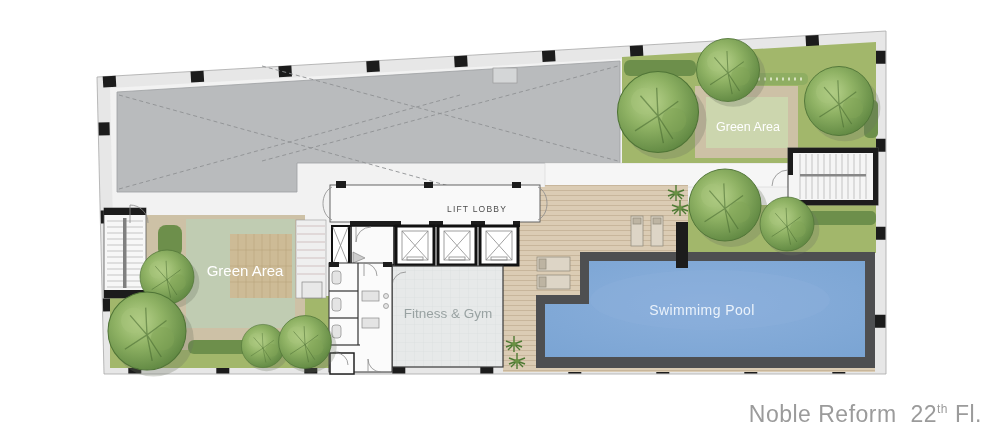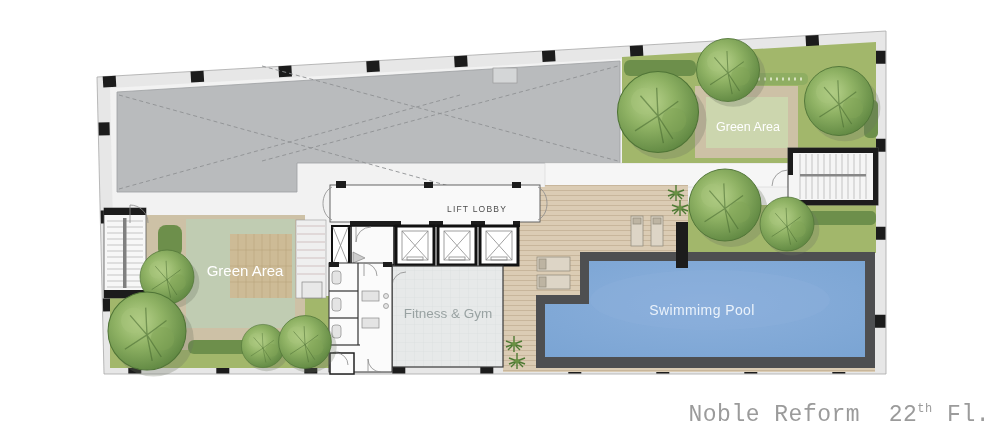--- a/index.html
+++ b/index.html
@@ -1,17 +1,17 @@
 <!DOCTYPE html>
 <html style="--wall_black: #1c1c1c; --wall_light: #e7e7e7; --floor_base: #f2f2f2; --void_gray: #b9bbbd; --grass: #a2b76b; --sage: #c0ccb2; --sage_light: #ccd6ae; --path_tan: #cdc1a6; --wood: #cdbb96; --deck: #dbccb4; --deck_line: #c8b69b; --pool_rim: #4e4f51; --pool_water: #7fa9d8; --hedge: #6d8f4b; --tree_dark: #5d8540; --tree_mid: #8fb264; --tree_light: #b9d38d; --gym_floor: #e7e9e9; --label_gray: #99a2a2; --title_gray: #9b9b9b;"><head>
 <meta charset="utf-8">
 <style>
   html,body{margin:0;padding:0;background:#ffffff;}
   .canvas{position:relative;width:992px;height:436px;background:#fff;overflow:hidden;
-          font-family:"Liberation Sans", sans-serif;padding-left:8px;}
+          font-family:"Liberation Sans", sans-serif;}
   svg{position:absolute;left:0;top:0;}
   
   .c-wallband{fill:var(--wall_light);stroke:#a8a8a8;stroke-width:.8;}
   .c-floor{fill:var(--floor_base);}
   .c-void{fill:var(--void_gray);stroke:#9da0a2;stroke-width:.8;}
   .voidline{stroke:#8f9193;stroke-width:.9;stroke-dasharray:4 3;fill:none;}
   .c-grass{fill:var(--grass);}
   .c-sage{fill:var(--sage);}
   .c-sagelight{fill:var(--sage_light);}
   .c-tan{fill:var(--path_tan);}
@@ -22,21 +22,21 @@
   .room{fill:#f9f9f9;stroke:#555;stroke-width:.9;}
   .thinline{stroke:#b0b0b0;stroke-width:.7;}
   .doorarc{stroke:#8a8a8a;stroke-width:.8;fill:none;}
   .fixture{fill:#e4e4e4;stroke:#8a8a8a;stroke-width:.7;}
   .xline{stroke:#8a8a8a;stroke-width:.8;fill:none;}
   .t-white{fill:#ffffff;font-family:"Liberation Sans",sans-serif;}
   .t-gym{fill:var(--label_gray);font-family:"Liberation Sans",sans-serif;}
   .t-lobby{fill:#4c4c4c;font-family:"Liberation Sans",sans-serif;letter-spacing:1.2px;}
   .t-pool{fill:#eaf2fb;font-family:"Liberation Sans",sans-serif;letter-spacing:.4px;}
   .title{position:absolute;right:10px;bottom:8px;color:var(--title_gray);
-         font-size:23px;letter-spacing:.5px;font-family:Liberation Mono, monospace;}
+         font-size:23px;letter-spacing:.5px;}
   .title sup{font-size:12px;}
 </style>
 </head>
 <body>
 
 <div class="canvas">
 <svg width="1000" height="436" viewBox="0 0 1000 436">
   <defs>
     <radialGradient id="gTree" cx="40%" cy="38%" r="68%">
       <stop offset="0%" stop-color="#b9d38d"></stop>

